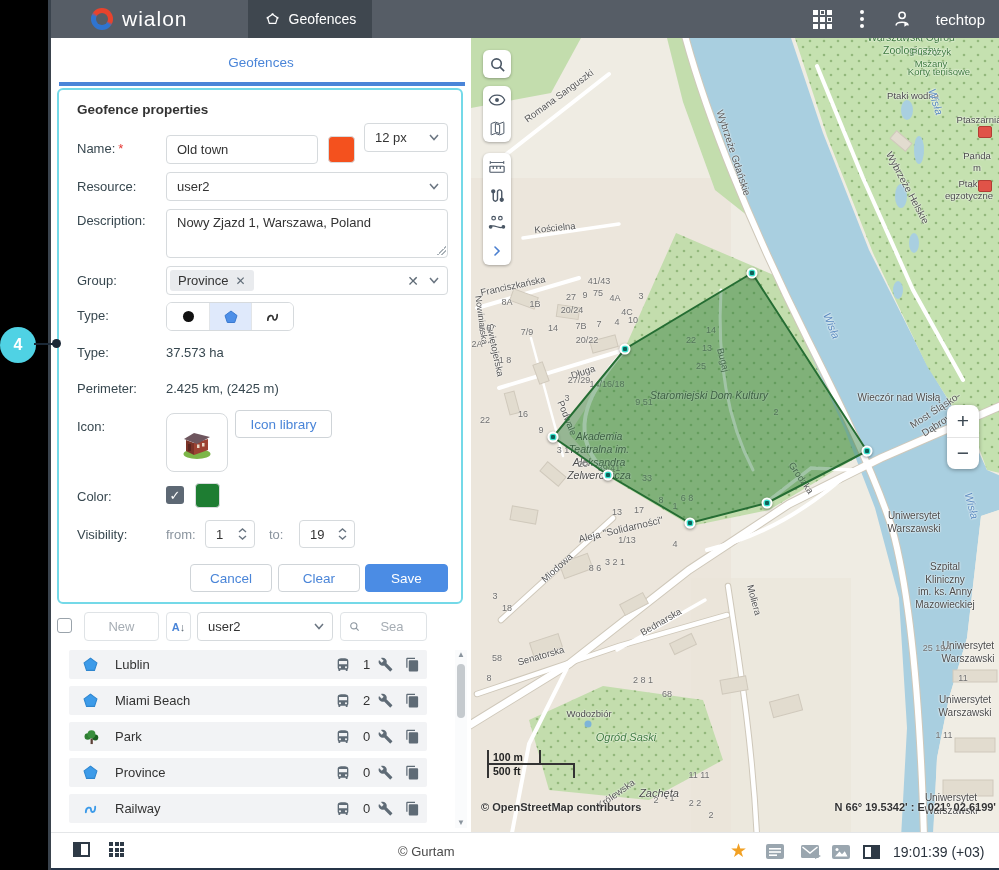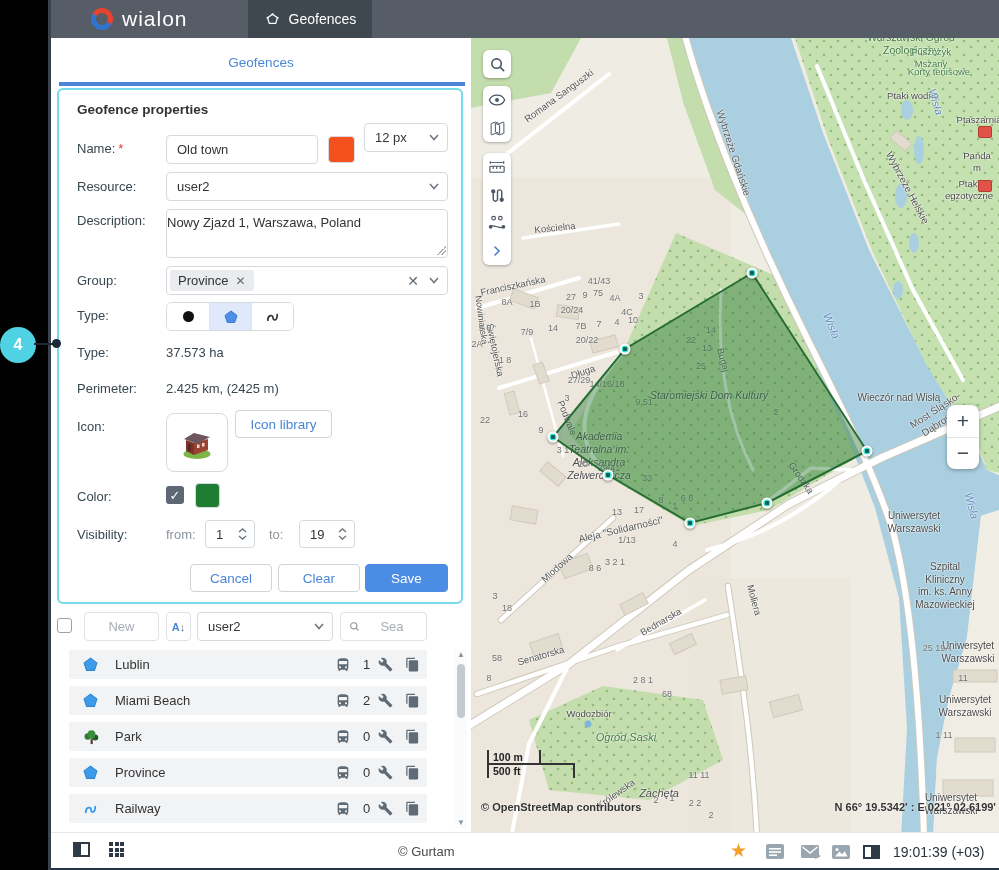--- a/index.html
+++ b/index.html
@@ -31,21 +31,21 @@
 
   .props{position:absolute;left:6px;top:50px;width:406px;height:516px;border:2px solid #74d9e8;border-radius:6px;background:#fff;}
   .props .title{position:absolute;left:18px;top:12px;font-weight:bold;font-size:13.5px;color:#333;}
   .flabel{position:absolute;left:18px;font-size:13px;color:#37474f;}
   .req{color:#e53935;margin-left:3px;}
   .tinput{position:absolute;border:1px solid #d6dadd;border-radius:4px;font-size:13px;color:#333;padding:0 10px;background:#fff;}
   .select{position:absolute;border:1px solid #d6dadd;border-radius:4px;display:flex;align-items:center;font-size:13px;color:#333;padding:0 8px 0 10px;background:#fff;cursor:pointer;}
   .select .val{flex:1;}
   .chev{width:10px;height:7px;flex:none;}
   .swatch{position:absolute;border-radius:4px;border:1px solid #d9dcde;cursor:pointer;}
-  .textarea{position:absolute;border:1px solid #d6dadd;border-radius:4px;font-size:13px;color:#333;padding:5px 0;resize:none;background:#fff;}
+  .textarea{position:absolute;border:1px solid #d6dadd;border-radius:4px;font-size:13px;color:#333;padding:5px 10px;resize:none;background:#fff;}
   .resize-grip{position:absolute;width:9px;height:9px;background:
      linear-gradient(135deg,transparent 0 50%,#aab2b8 50% 56%,transparent 56% 72%,#aab2b8 72% 78%,transparent 78%);}
   .groupbox{position:absolute;border:1px solid #d6dadd;border-radius:4px;display:flex;align-items:center;background:#fff;}
   .chip{margin-left:3px;background:#e9ebee;border-radius:3px;padding:3px 8px;font-size:13px;color:#333;display:flex;align-items:center;gap:7px;}
   .x{color:#5f6b76;font-size:12px;cursor:pointer;}
   .seg{position:absolute;display:flex;border:1px solid #d6dadd;border-radius:6px;overflow:hidden;}
   .seg .cell{width:42px;height:27px;display:flex;align-items:center;justify-content:center;cursor:pointer;background:#fff;}
   .seg .cell + .cell{border-left:1px solid #e2e5e8;}
   .seg .cell.sel{background:#dfe9fb;}
   .fvalue{position:absolute;font-size:13px;color:#37474f;}
@@ -135,20 +135,44 @@
         <span class="logo-text">wialon</span>
       </div>
       <div class="app-tab">
         <svg width="17" height="17" viewBox="0 0 24 24">
           <polygon points="12,4.5 19,9.5 16.5,17.5 7.5,17.5 5,9.5" fill="none" stroke="#fff" stroke-width="1.7"></polygon>
           <rect x="10.8" y="3.3" width="2.6" height="2.6" fill="#fff"></rect>
           <rect x="17.8" y="8.3" width="2.6" height="2.6" fill="#fff"></rect>
           <rect x="3.8" y="8.3" width="2.6" height="2.6" fill="#fff"></rect>
         </svg>
         <span>Geofences</span>
+      </div>
+      <div class="topbar-right">
+        <span class="grid9w">
+            <i></i>
+            <i class="o"></i>
+            <i></i>
+            <i></i>
+            <i></i>
+            <i class="o"></i>
+            <i></i>
+            <i></i>
+            <i></i>
+          </span>
+        <span class="kebab">
+            <i></i>
+            <i></i>
+            <i></i>
+          </span>
+        <svg width="22" height="22" viewBox="0 0 24 24">
+          <circle cx="11" cy="8" r="3.4" fill="none" stroke="#fff" stroke-width="1.7"></circle>
+          <path d="M4.5,19 C4.5,14.5 17.5,14.5 17.5,19" fill="none" stroke="#fff" stroke-width="1.7"></path>
+          <path d="M13.5,15.5 l4,2.5 -4,2.5" fill="#fff"></path>
+        </svg>
+        <span class="username">techtop</span>
       </div>
     </header>
 
     <aside class="panel">
       <div class="tabs">
         <div class="tab active">Geofences</div>
       </div>
 
       <section class="props">
         <div class="title">Geofence properties</div>

